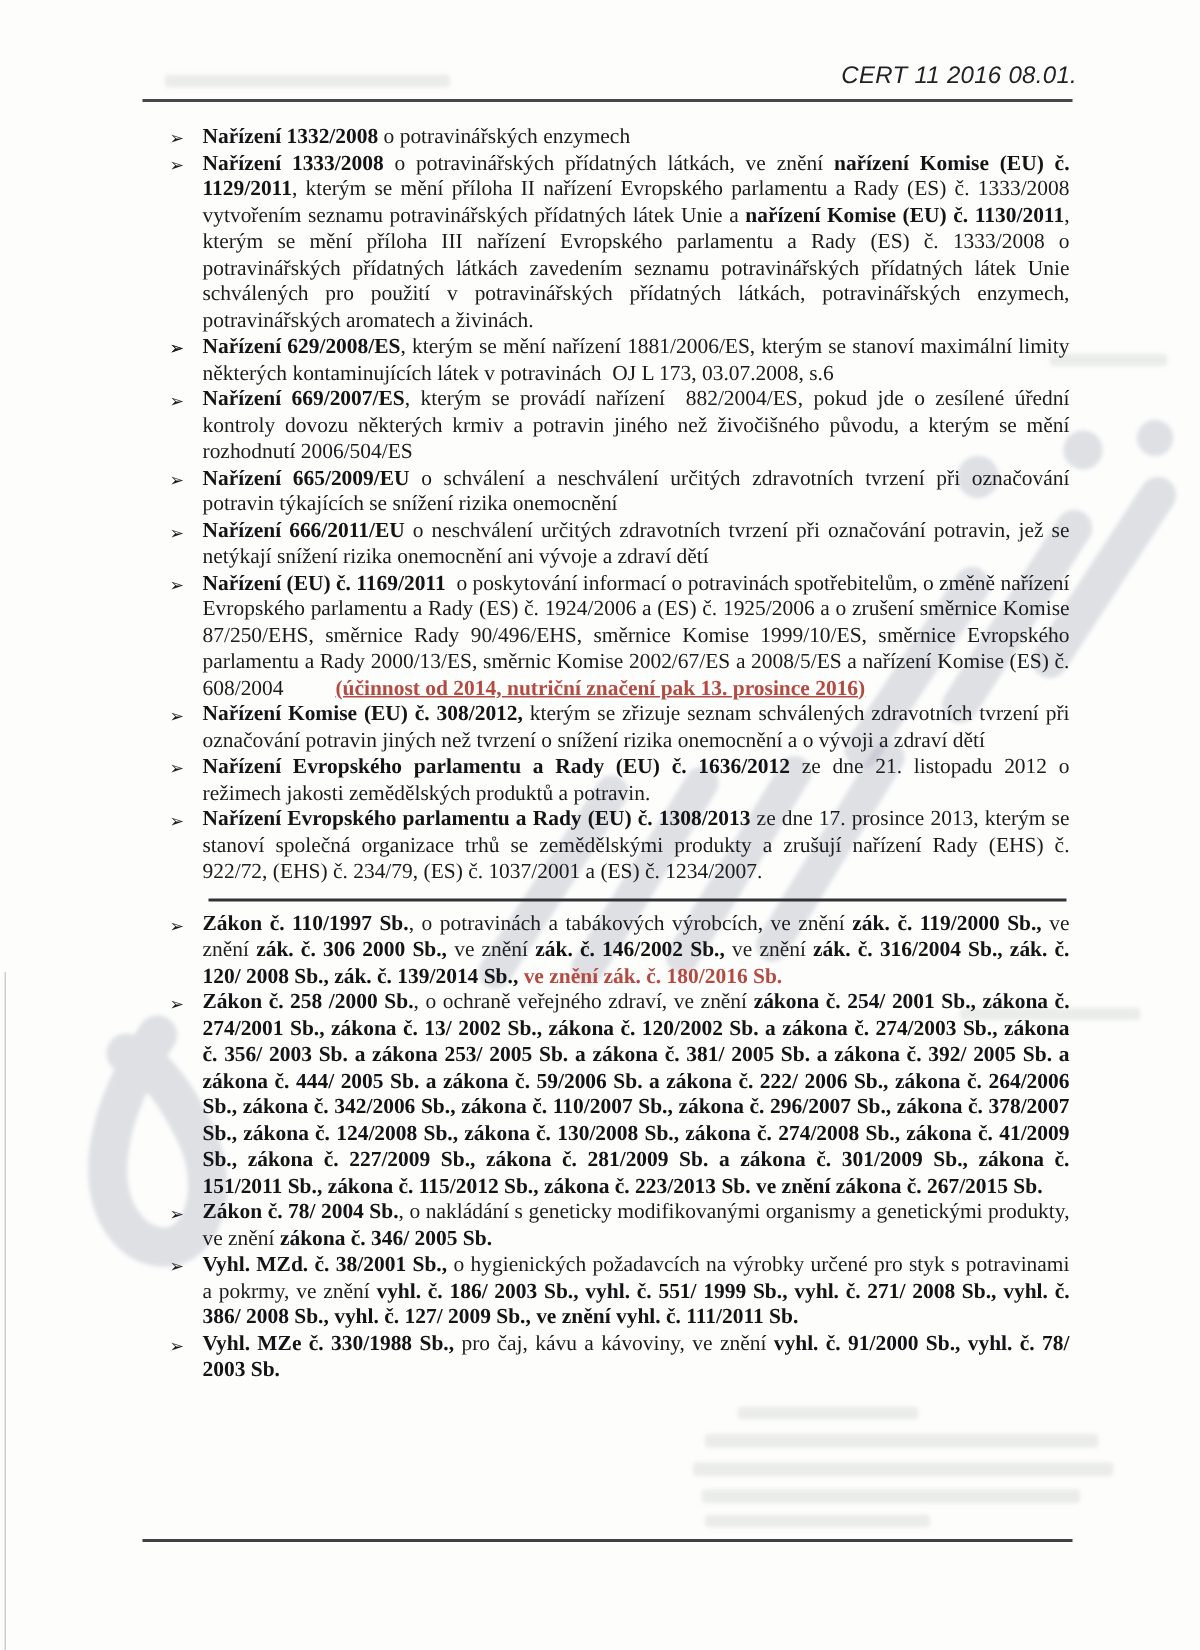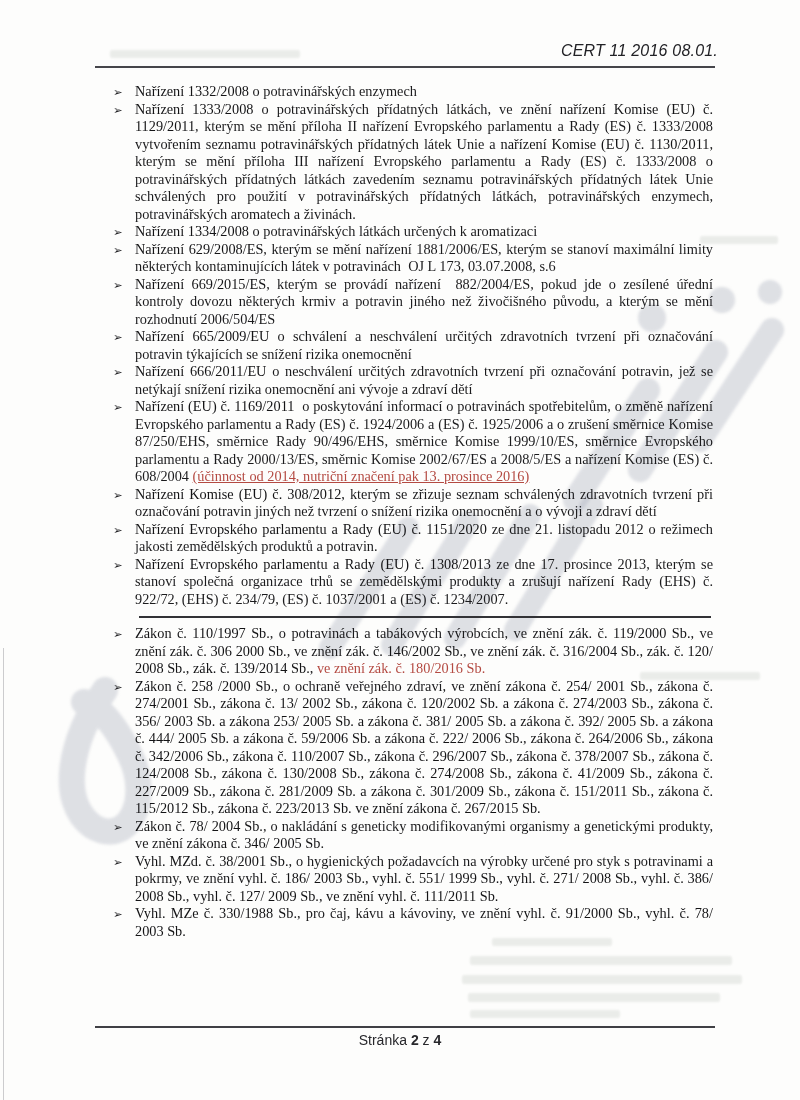--- a/index.html
+++ b/index.html
@@ -34,23 +34,23 @@
     list-style: none; margin: 0; padding: 0;
     font-size: 14.3px; line-height: 17.5px;
     text-align: justify;
   }
   ul.reg-list li { position: relative; padding-left: 22px; }
   .marker {
     position: absolute; left: 0; top: 1px;
     font-family: "DejaVu Sans", sans-serif;
     font-size: 11.5px; color: #1d1d20;
   }
-  .item-text .b { font-weight: normal; color: #141416; }
+  .item-text .b { font-weight: bold; color: #141416; }
   .item-text .r { color: #b44a42; }
-  .item-text .u { text-decoration: underline; }
+  .item-text .u { text-decoration: underline; margin-left: 31px; }
 
   .section-divider {
     margin: 8px 0 7px 26px; width: 572px;
     border-top: 2px solid #323236;
   }
 
   
   .footer-rule {
     position: absolute; top: 1026px; left: 95px; width: 620px;
     border-top: 2px solid #404045; z-index: 3;
@@ -111,41 +111,35 @@
     </g>
   </svg>
 
   <span class="header-code">CERT 11 2016 08.01.</span>
   <div class="header-rule"></div>
 
   <div class="content">
     <ul class="reg-list">
         <li><span class="marker">➢</span><span class="item-text"><span class="b">Nařízení 1332/2008</span><span> o potravinářských enzymech</span></span></li>
         <li><span class="marker">➢</span><span class="item-text"><span class="b">Nařízení 1333/2008</span><span> o potravinářských přídatných látkách, ve znění </span><span class="b">nařízení Komise (EU) č. 1129/2011</span><span>, kterým se mění příloha II nařízení Evropského parlamentu a Rady (ES) č. 1333/2008 vytvořením seznamu potravinářských přídatných látek Unie a </span><span class="b">nařízení Komise (EU) č. 1130/2011</span><span>, kterým se mění příloha III nařízení Evropského parlamentu a Rady (ES) č. 1333/2008 o potravinářských přídatných látkách zavedením seznamu potravinářských přídatných látek Unie schválených pro použití v potravinářských přídatných látkách, potravinářských enzymech, potravinářských aromatech a živinách.</span></span></li>
-        <li><span class="marker">➢</span><span class="item-text"><span class="b">Nařízení 1334/2008</span><span> o potravinářských látkách určených k aromatizaci</span></span></li>
+        <li><span class="marker">➢</span></li>
         <li><span class="marker">➢</span><span class="item-text"><span class="b">Nařízení 629/2008/ES</span><span>, kterým se mění nařízení 1881/2006/ES, kterým se stanoví maximální limity některých kontaminujících látek v potravinách&nbsp; OJ L 173, 03.07.2008, s.6</span></span></li>
-        <li><span class="marker">➢</span><span class="item-text"><span class="b">Nařízení 669/2015/ES</span><span>, kterým se provádí nařízení&nbsp; 882/2004/ES, pokud jde o zesílené úřední kontroly dovozu některých krmiv a potravin jiného než živočišného původu, a kterým se mění rozhodnutí 2006/504/ES</span></span></li>
+        <li><span class="marker">➢</span><span class="item-text"><span class="b">Nařízení 669/2007/ES</span><span>, kterým se provádí nařízení&nbsp; 882/2004/ES, pokud jde o zesílené úřední kontroly dovozu některých krmiv a potravin jiného než živočišného původu, a kterým se mění rozhodnutí 2006/504/ES</span></span></li>
         <li><span class="marker">➢</span><span class="item-text"><span class="b">Nařízení 665/2009/EU</span><span> o schválení a neschválení určitých zdravotních tvrzení při označování potravin týkajících se snížení rizika onemocnění</span></span></li>
         <li><span class="marker">➢</span><span class="item-text"><span class="b">Nařízení 666/2011/EU</span><span> o neschválení určitých zdravotních tvrzení při označování potravin, jež se netýkají snížení rizika onemocnění ani vývoje a zdraví dětí</span></span></li>
         <li><span class="marker">➢</span><span class="item-text"><span class="b">Nařízení (EU) č. 1169/2011</span><span>&nbsp; o poskytování informací o potravinách spotřebitelům, o změně nařízení Evropského parlamentu a Rady (ES) č. 1924/2006 a (ES) č. 1925/2006 a o zrušení směrnice Komise 87/250/EHS, směrnice Rady 90/496/EHS, směrnice Komise 1999/10/ES, směrnice Evropského parlamentu a Rady 2000/13/ES, směrnic Komise 2002/67/ES a 2008/5/ES a nařízení Komise (ES) č. 608/2004 </span><span class="b r u">(účinnost od 2014, nutriční značení pak 13. prosince 2016)</span></span></li>
         <li><span class="marker">➢</span><span class="item-text"><span class="b">Nařízení Komise (EU) č. 308/2012,</span><span> kterým se zřizuje seznam schválených zdravotních tvrzení při označování potravin jiných než tvrzení o snížení rizika onemocnění a o vývoji a zdraví dětí</span></span></li>
-        <li><span class="marker">➢</span><span class="item-text"><span class="b">Nařízení Evropského parlamentu a Rady (EU) č. 1151/2020</span><span> ze dne 21. listopadu 2012 o režimech jakosti zemědělských produktů a potravin.</span></span></li>
+        <li><span class="marker">➢</span><span class="item-text"><span class="b">Nařízení Evropského parlamentu a Rady (EU) č. 1636/2012</span><span> ze dne 21. listopadu 2012 o režimech jakosti zemědělských produktů a potravin.</span></span></li>
         <li><span class="marker">➢</span><span class="item-text"><span class="b">Nařízení Evropského parlamentu a Rady (EU) č. 1308/2013</span><span> ze dne 17. prosince 2013, kterým se stanoví společná organizace trhů se zemědělskými produkty a zrušují nařízení Rady (EHS) č. 922/72, (EHS) č. 234/79, (ES) č. 1037/2001 a (ES) č. 1234/2007.</span></span></li>
       </ul>
     <div class="section-divider"></div>
     <ul class="reg-list">
         <li><span class="marker">➢</span><span class="item-text"><span class="b">Zákon č. 110/1997 Sb.</span><span>, o potravinách a tabákových výrobcích, ve znění </span><span class="b">zák. č. 119/2000 Sb.,</span><span> ve znění </span><span class="b">zák. č. 306 2000 Sb.,</span><span> ve znění </span><span class="b">zák. č. 146/2002 Sb.,</span><span> ve znění </span><span class="b">zák. č. 316/2004 Sb., zák. č. 120/ 2008 Sb., zák. č. 139/2014 Sb., </span><span class="b r">ve znění zák. č. 180/2016 Sb.</span></span></li>
         <li><span class="marker">➢</span><span class="item-text"><span class="b">Zákon č. 258 /2000 Sb.</span><span>, o ochraně veřejného zdraví, ve znění </span><span class="b">zákona č. 254/ 2001 Sb., zákona č. 274/2001 Sb., zákona č. 13/ 2002 Sb., zákona č. 120/2002 Sb. a zákona č. 274/2003 Sb., zákona č. 356/ 2003 Sb. a zákona 253/ 2005 Sb. a zákona č. 381/ 2005 Sb. a zákona č. 392/ 2005 Sb. a zákona č. 444/ 2005 Sb. a zákona č. 59/2006 Sb. a zákona č. 222/ 2006 Sb., zákona č. 264/2006 Sb., zákona č. 342/2006 Sb., zákona č. 110/2007 Sb., zákona č. 296/2007 Sb., zákona č. 378/2007 Sb., zákona č. 124/2008 Sb., zákona č. 130/2008 Sb., zákona č. 274/2008 Sb., zákona č. 41/2009 Sb., zákona č. 227/2009 Sb., zákona č. 281/2009 Sb. a zákona č. 301/2009 Sb., zákona č. 151/2011 Sb., zákona č. 115/2012 Sb., zákona č. 223/2013 Sb. ve znění zákona č. 267/2015 Sb.</span></span></li>
         <li><span class="marker">➢</span><span class="item-text"><span class="b">Zákon č. 78/ 2004 Sb.</span><span>, o nakládání s geneticky modifikovanými organismy a genetickými produkty, ve znění </span><span class="b">zákona č. 346/ 2005 Sb.</span></span></li>
         <li><span class="marker">➢</span><span class="item-text"><span class="b">Vyhl. MZd. č. 38/2001 Sb.,</span><span> o hygienických požadavcích na výrobky určené pro styk s potravinami a pokrmy, ve znění </span><span class="b">vyhl. č. 186/ 2003 Sb., vyhl. č. 551/ 1999 Sb., vyhl. č. 271/ 2008 Sb., vyhl. č. 386/ 2008 Sb., vyhl. č. 127/ 2009 Sb., ve znění vyhl. č. 111/2011 Sb.</span></span></li>
         <li><span class="marker">➢</span><span class="item-text"><span class="b">Vyhl. MZe č. 330/1988 Sb.,</span><span> pro čaj, kávu a kávoviny, ve znění </span><span class="b">vyhl. č. 91/2000 Sb., vyhl. č. 78/ 2003 Sb.</span></span></li>
       </ul>
   </div>
 
   <div class="footer-rule"></div>
-  <div class="footer-label">
-    <span>Stránka</span>
-    <span class="b">2</span>
-    <span>z</span>
-    <span class="b">4</span>
-  </div>
 
 </div>
 
 </body></html>

